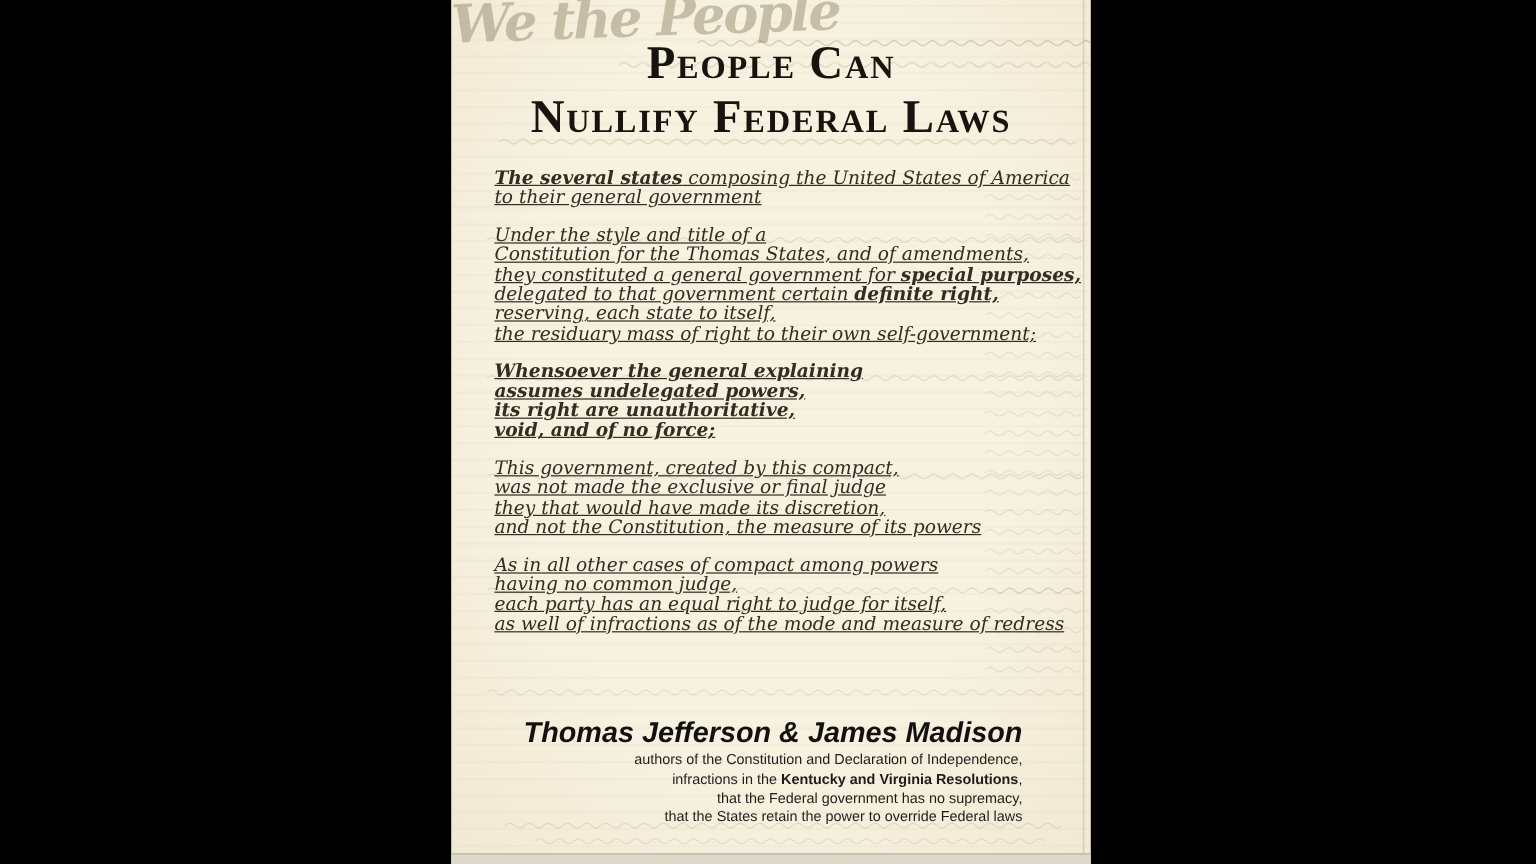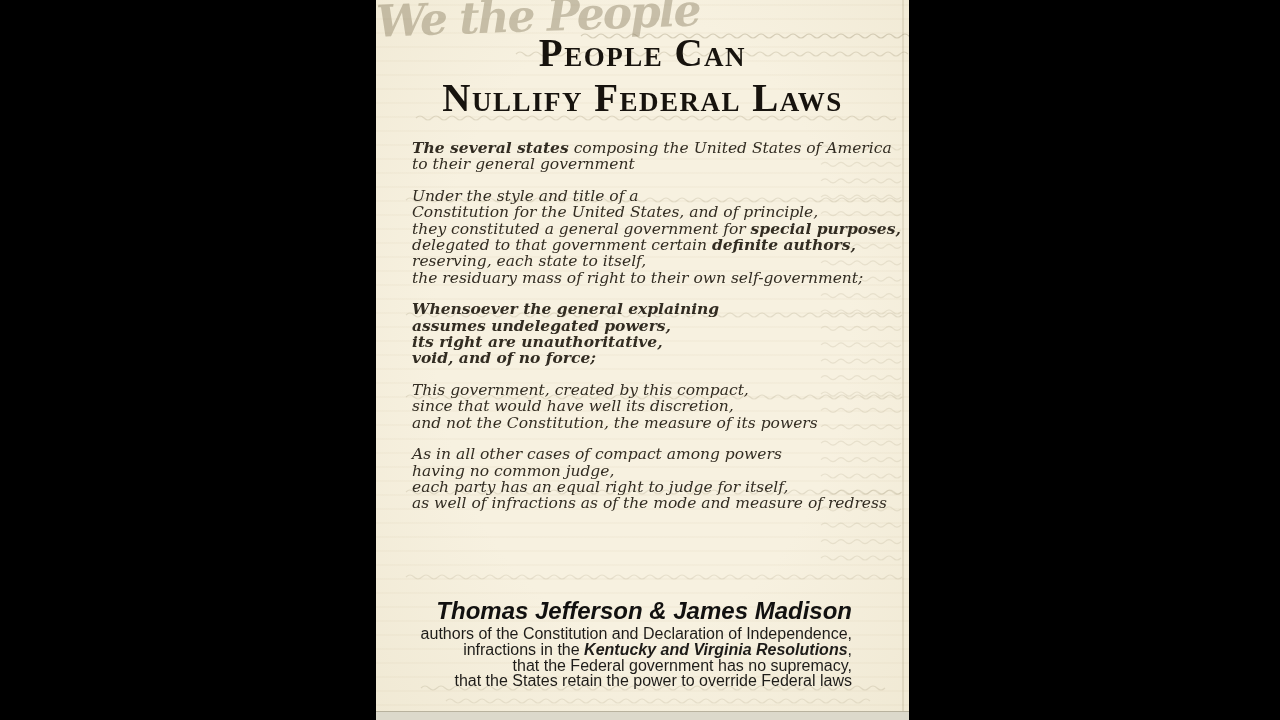--- a/index.html
+++ b/index.html
@@ -46,43 +46,44 @@
     letter-spacing:1.5px;
     color:#17130e;
   }
 
   .body-text{
     position:absolute;left:36px;top:140px;width:490px;
     font-family:"DejaVu Serif", serif;
     font-style:italic;
     font-size:15.5px;line-height:16.4px;
     color:#322c22;
+    text-decoration:underline;
   }
   .para{margin:0 0 15px 0;}
   .line{white-space:nowrap;}
   .seg-b{font-weight:bold;}
 
   .attribution{
     position:absolute;top:597px;right:57px;
     text-align:right;
   }
   .attr-name{
     font-family:"Liberation Sans", sans-serif;
     font-weight:bold;font-style:italic;
     font-size:24px;line-height:27px;
     color:#121110;
     white-space:nowrap;
   }
   .attr-details{
     font-family:"Liberation Sans", sans-serif;
-    font-size:16px;line-height:15.8px;
+    font-size:12px;line-height:15.8px;
     color:#1e1c19;
     margin-top:2px;
   }
-  .attr-details .seg-b{font-style:italic;text-align:center;}
+  .attr-details .seg-b{text-align:center;}
 
   .bottom-strip{
     position:absolute;left:0;bottom:0;width:533px;height:8px;
     background:#dcd9cb;
     border-top:1px solid rgba(140,130,105,0.45);
   }
 </style>
 </head>
 <body>
 
@@ -138,35 +139,36 @@
     <div>Nullify Federal Laws</div>
   </div>
 
   <div class="body-text" id="body-paragraphs">
       <div class="para">
         <div class="line"><span class="seg-b">The several states</span><span class="seg"> composing the United States of America</span></div>
         <div class="line"><span class="seg">to their general government</span></div>
       </div>
       <div class="para">
         <div class="line"><span class="seg">Under the style and title of a</span></div>
-        <div class="line"><span class="seg">Constitution for the United States, and of principle,</span></div>
+        <div class="line"><span class="seg">Constitution for the Thomas States, and of amendments,</span></div>
         <div class="line"><span class="seg">they constituted a general government for </span><span class="seg-b">special purposes,</span></div>
-        <div class="line"><span class="seg">delegated to that government certain </span><span class="seg-b">definite authors,</span></div>
+        <div class="line"><span class="seg">delegated to that government certain </span><span class="seg-b">definite right,</span></div>
         <div class="line"><span class="seg">reserving, each state to itself,</span></div>
         <div class="line"><span class="seg">the residuary mass of right to their own self-government;</span></div>
       </div>
       <div class="para">
         <div class="line"><span class="seg-b">Whensoever the general explaining</span></div>
         <div class="line"><span class="seg-b">assumes undelegated powers,</span></div>
         <div class="line"><span class="seg-b">its right are unauthoritative,</span></div>
         <div class="line"><span class="seg-b">void, and of no force;</span></div>
       </div>
       <div class="para">
         <div class="line"><span class="seg">This government, created by this compact,</span></div>
-        <div class="line"><span class="seg">since that would have well its discretion,</span></div>
+        <div class="line"><span class="seg">was not made the exclusive or final judge</span></div>
+        <div class="line"><span class="seg">they that would have made its discretion,</span></div>
         <div class="line"><span class="seg">and not the Constitution, the measure of its powers</span></div>
       </div>
       <div class="para">
         <div class="line"><span class="seg">As in all other cases of compact among powers</span></div>
         <div class="line"><span class="seg">having no common judge,</span></div>
         <div class="line"><span class="seg">each party has an equal right to judge for itself,</span></div>
         <div class="line"><span class="seg">as well of infractions as of the mode and measure of redress</span></div>
       </div>
     </div>
 

